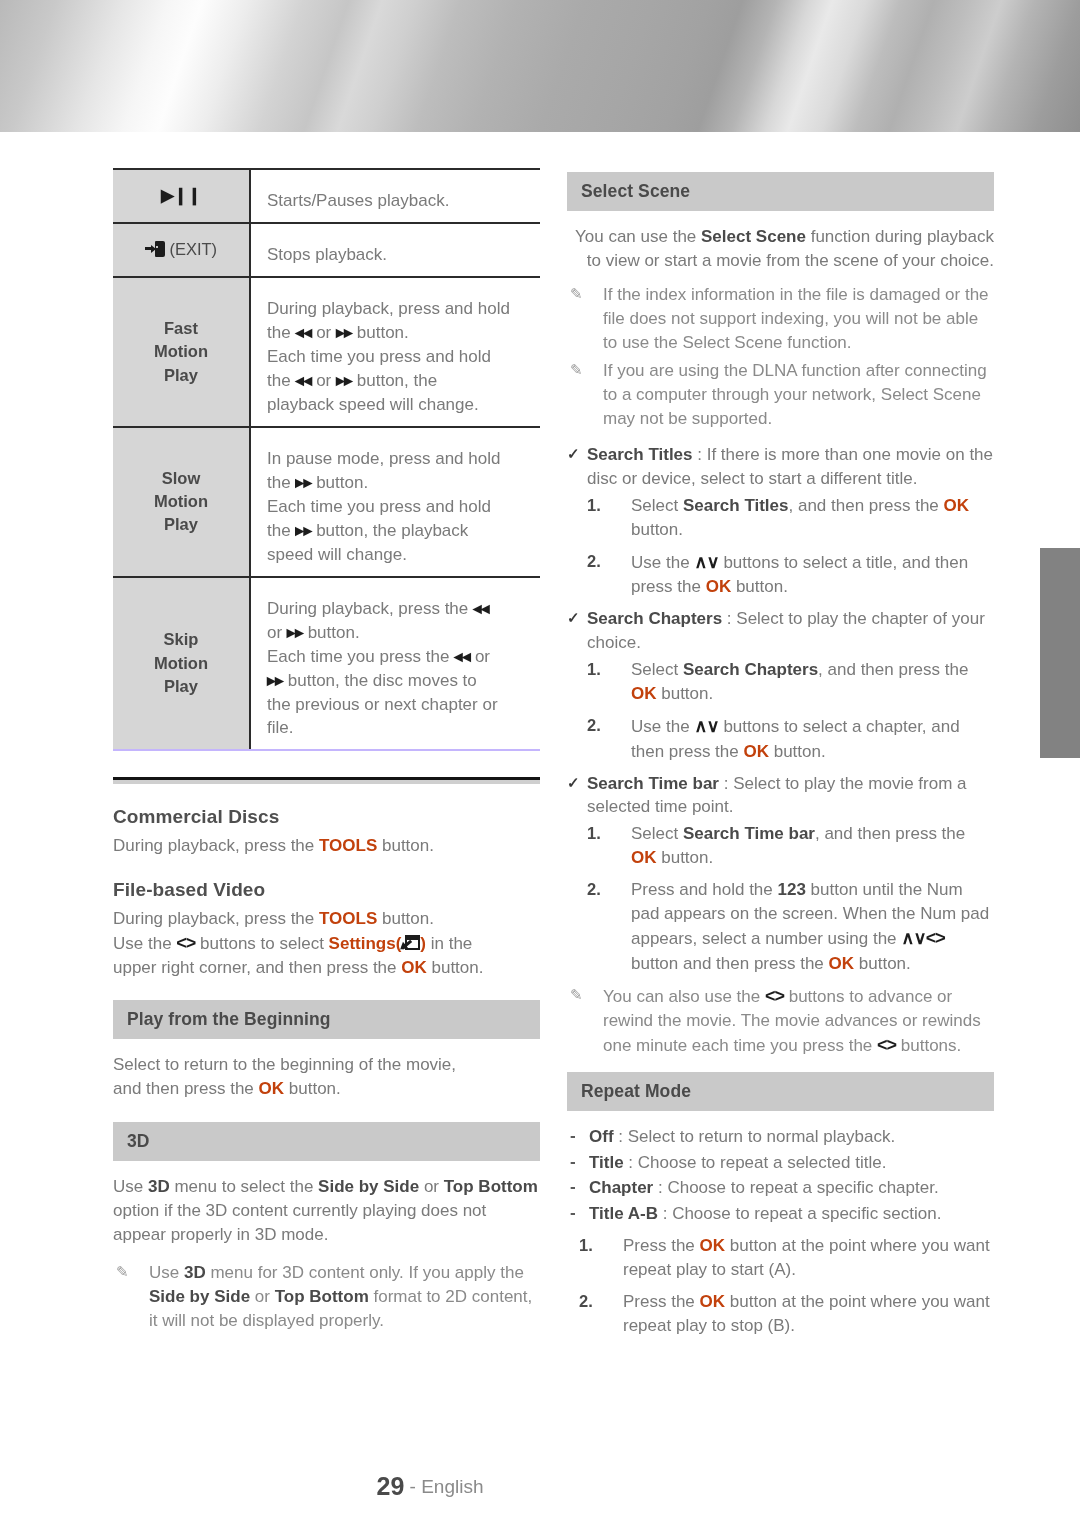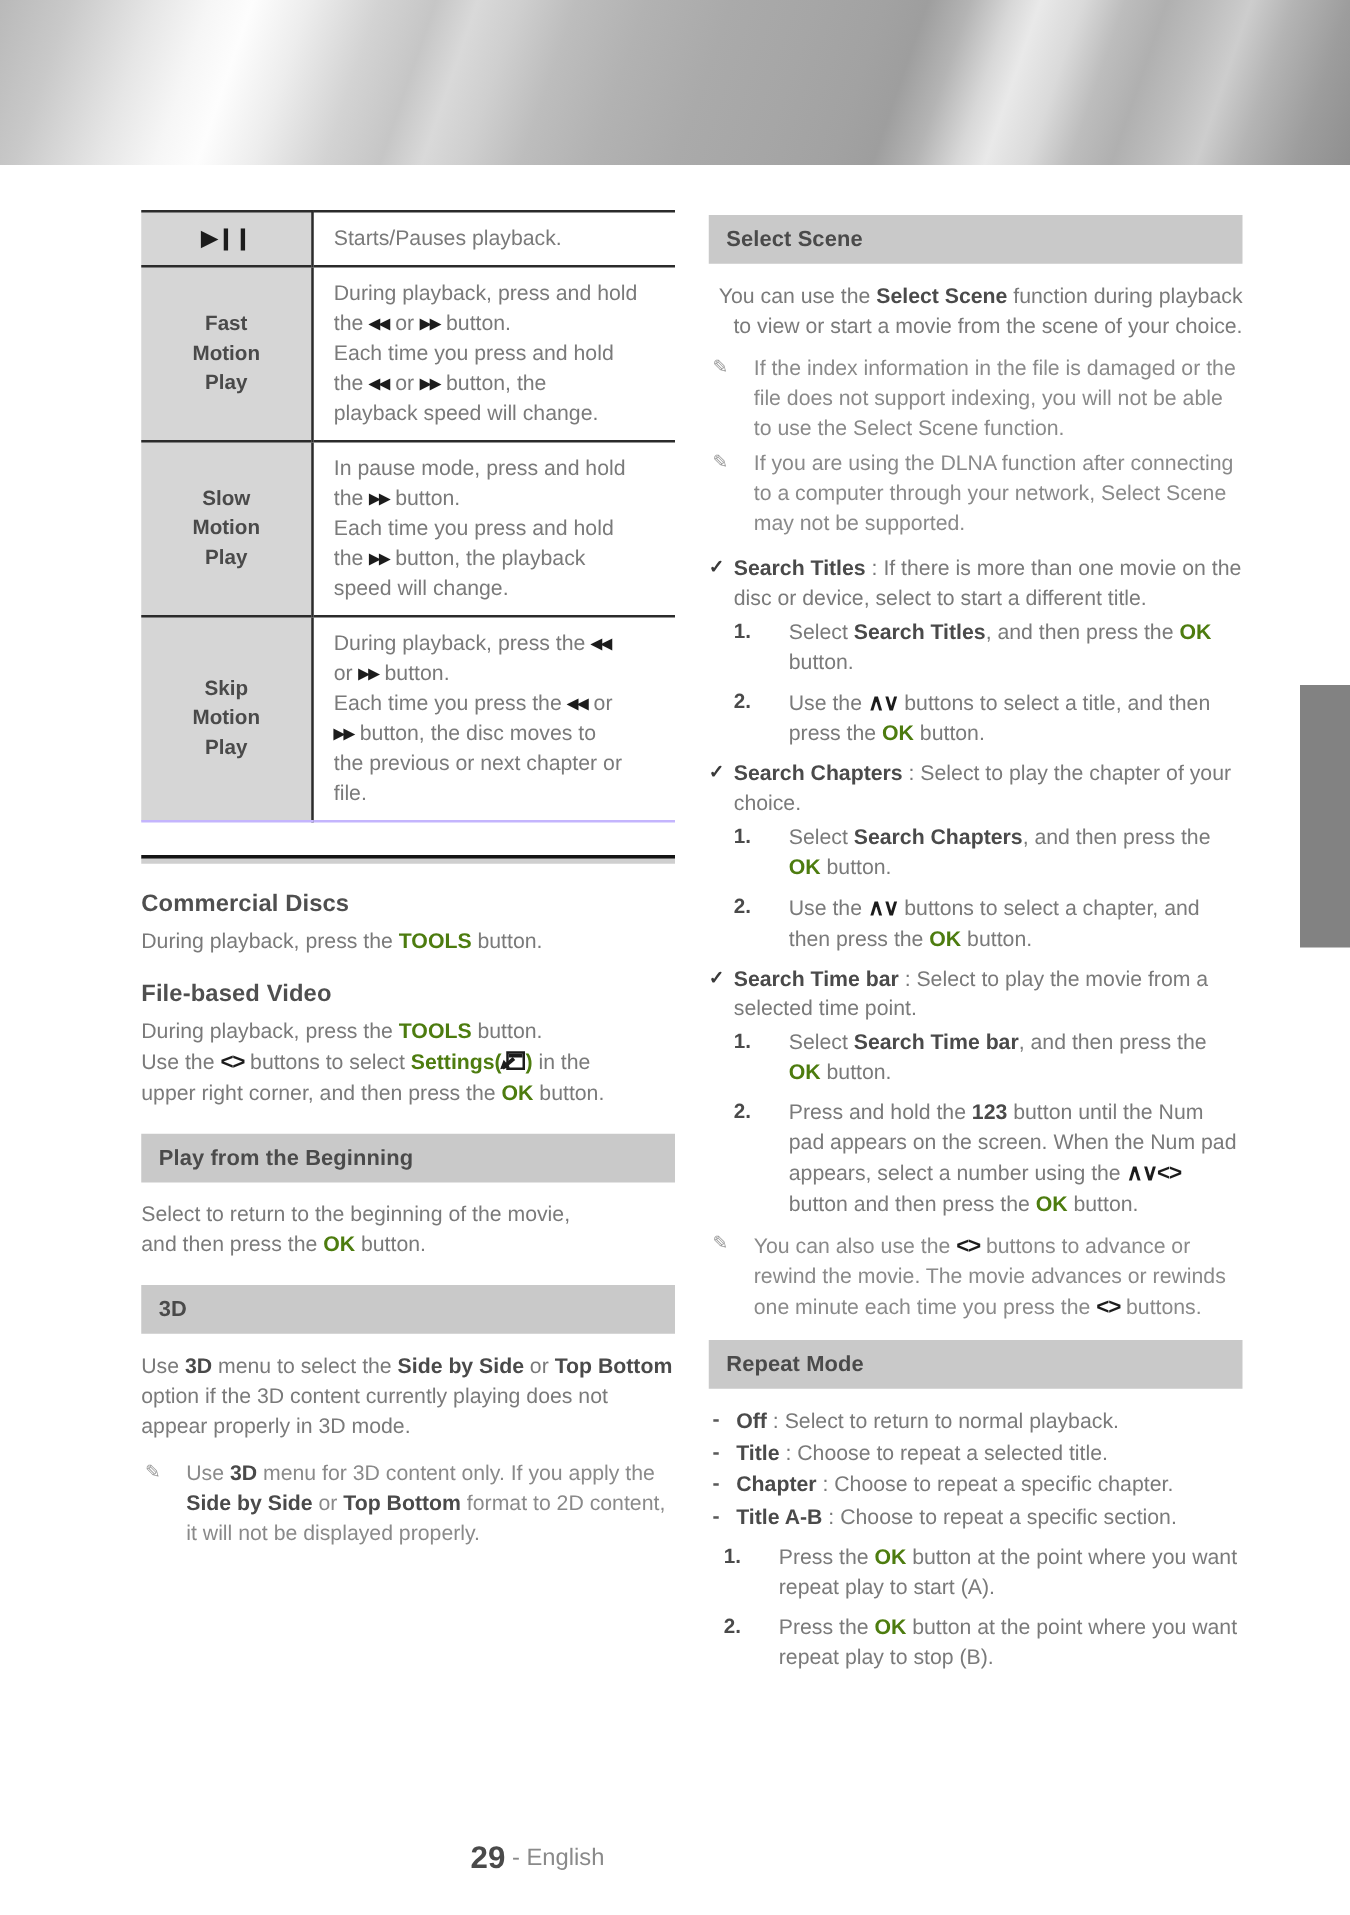--- a/index.html
+++ b/index.html
@@ -43,21 +43,21 @@
     background:#d6d6d6;
     text-align:center;
     font-weight:bold;
     color:#4a4a4a;
     font-size:16.5px;
     line-height:1.42;
     padding:9px 4px;
     border-right:2px solid #2b2b2b;
   }
   .keytable td.d{
-    padding:9px 8px 9px 16px;
+    padding:19px 8px 9px 16px;
     font-size:17px;
     line-height:1.41;
     color:#7a7a7a;
   }
   .glyph{ color:#1c1c1c; font-weight:bold; letter-spacing:-0.5px; }
   .glyph-lg{ font-size:17px; }
 
   
   .exit-ico{ display:inline-block; vertical-align:-2px; width:20px; height:16px; position:relative; }
   .exit-ico .door{
@@ -144,21 +144,21 @@
   ol.num{ list-style:none; margin:3px 0 6px 0; padding:0; }
   ol.num li{
     position:relative; padding-left:64px; font-size:17px; line-height:1.41;
     color:#7a7a7a; margin:0 0 8px 0;
   }
   ol.num li .n{
     position:absolute; left:20px; top:0; font-weight:bold; color:#4a4a4a; font-size:16.5px;
   }
 
   b, .bold{ color:#4a4a4a; font-weight:bold; }
-  .kbd{ color:#4d7c0f; font-weight:bold; }
+  .kbd{ color:#c2410c; font-weight:bold; }
   .arrglyph{ color:#1c1c1c; font-weight:bold; font-size:18px; letter-spacing:-1px; }
 
   
   .sidetab{
     position:absolute; right:0; top:548px; width:40px; height:210px;
     background:#828282;
   }
   .sidetab-label{
     position:absolute; right:-2px; top:578px; width:210px; height:34px;
     transform:rotate(90deg); transform-origin:right top;
@@ -181,20 +181,27 @@
 
 <div class="col-left">
 
   <table class="keytable">
     <tbody>
       <tr>
         <td class="k">
           <span class="glyph glyph-lg">▶❙❙</span>
         </td>
         <td class="d">Starts/Pauses playback.</td>
+      </tr>
+      <tr>
+        <td class="k">
+          <span class="exit-ico"><span class="arr"></span><span class="door"></span></span>
+          <span style="font-weight:normal;">(EXIT)</span>
+        </td>
+        <td class="d">Stops playback.</td>
       </tr>
       <tr>
         <td class="k">Fast<br>Motion<br>Play</td>
         <td class="d">
           During playback, press and hold<br>
           the <span class="glyph">◂◂</span> or <span class="glyph">▸▸</span> button.<br>
           Each time you press and hold<br>
           the <span class="glyph">◂◂</span> or <span class="glyph">▸▸</span> button, the<br>
           playback speed will change.
         </td>

